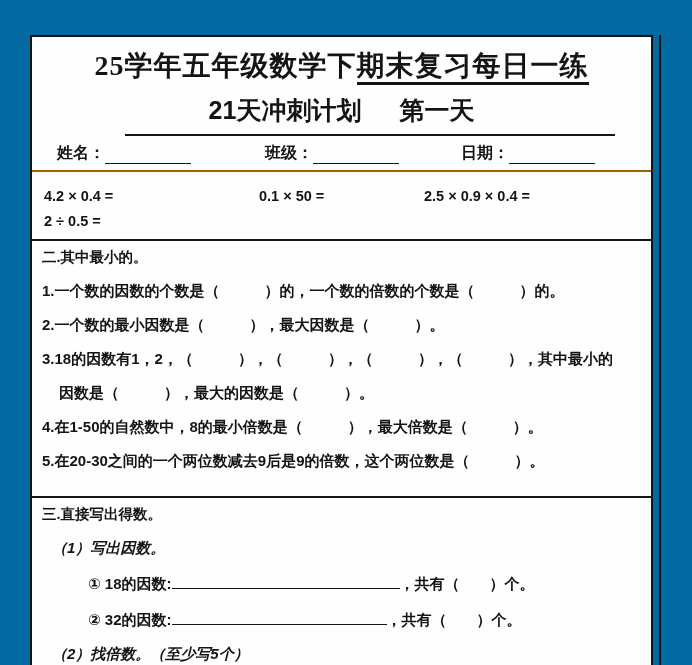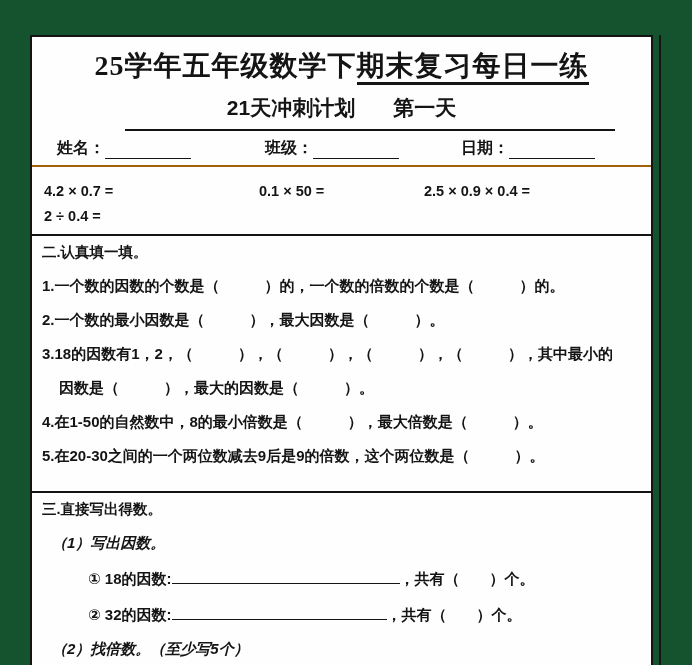--- a/index.html
+++ b/index.html
@@ -2,21 +2,21 @@
 <html><head>
 <meta charset="utf-8">
 <style>
   html, body {
     margin: 0; padding: 0;
     width: 692px; height: 665px;
     background: #ffffff;
     overflow: hidden;
     font-family: "Liberation Sans", "DejaVu Sans", sans-serif;
   }
-  .canvas { position: relative; width: 692px; height: 665px; background: #14532d; }
+  .canvas { position: relative; width: 692px; height: 665px; background: #0369a1; }
 
   .sheet {
     position: absolute; left: 30px; top: 35px;
     width: 623px; height: 720px;
     border: 2.5px solid #141414;
     box-sizing: border-box;
     color: #141414;
     font-weight: 700;
     background: #fefefe;
   }
@@ -30,21 +30,21 @@
     font-size: 28px;
     letter-spacing: 1px;
     padding-top: 10px;
     font-family: "Liberation Serif", "DejaVu Serif", serif;
     font-weight: 900;
   }
   .title .u { border-bottom: 3px solid #141414; padding-bottom: 1px; }
 
   .subtitle {
     text-align: center;
-    font-size: 21px;
+    font-size: 25px;
     margin-top: 9px;
   }
   .subtitle .gap { display: inline-block; width: 38px; }
   .subtitle-rule {
     border-bottom: 2px solid #141414;
     margin: 7px 0 0 93px;
     width: 490px;
   }
 
   .info-row {
@@ -118,29 +118,29 @@
       <span class="spacer sp1"></span>
       <span>班级：</span>
         <span class="blank"></span>
       <span class="spacer sp2"></span>
       <span>日期：</span>
         <span class="blank"></span>
     </div>
 
     <div class="section sec1">
       <div class="prob-grid">
-        <span>4.2 × 0.7 =</span>
+        <span>4.2 × 0.4 =</span>
         <span>0.1 × 50 =</span>
         <span>2.5 × 0.9 × 0.4 =</span>
-        <span>2 ÷ 0.4 =</span>
+        <span>2 ÷ 0.5 =</span>
       </div>
     </div>
 
     <div class="section sec2">
-      <div class="sec-heading">二.认真填一填。</div>
+      <div class="sec-heading">二.其中最小的。</div>
       <div class="line">1.一个数的因数的个数是（　　　）的，一个数的倍数的个数是（　　　）的。</div>
       <div class="line">2.一个数的最小因数是（　　　），最大因数是（　　　）。</div>
       <div class="line">3.18的因数有1，2，（　　　），（　　　），（　　　），（　　　），其中最小的</div>
       <div class="line cont">因数是（　　　），最大的因数是（　　　）。</div>
       <div class="line">4.在1-50的自然数中，8的最小倍数是（　　　），最大倍数是（　　　）。</div>
       <div class="line">5.在20-30之间的一个两位数减去9后是9的倍数，这个两位数是（　　　）。</div>
     </div>
 
     <div class="section sec3">
       <div class="sec-heading">三.直接写出得数。</div>

